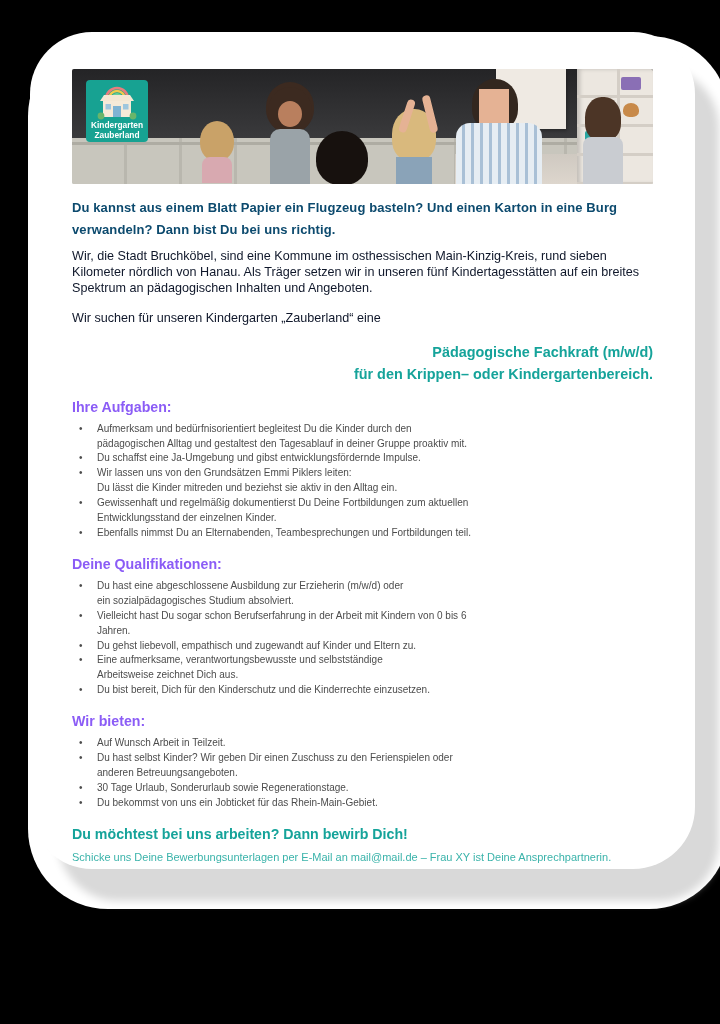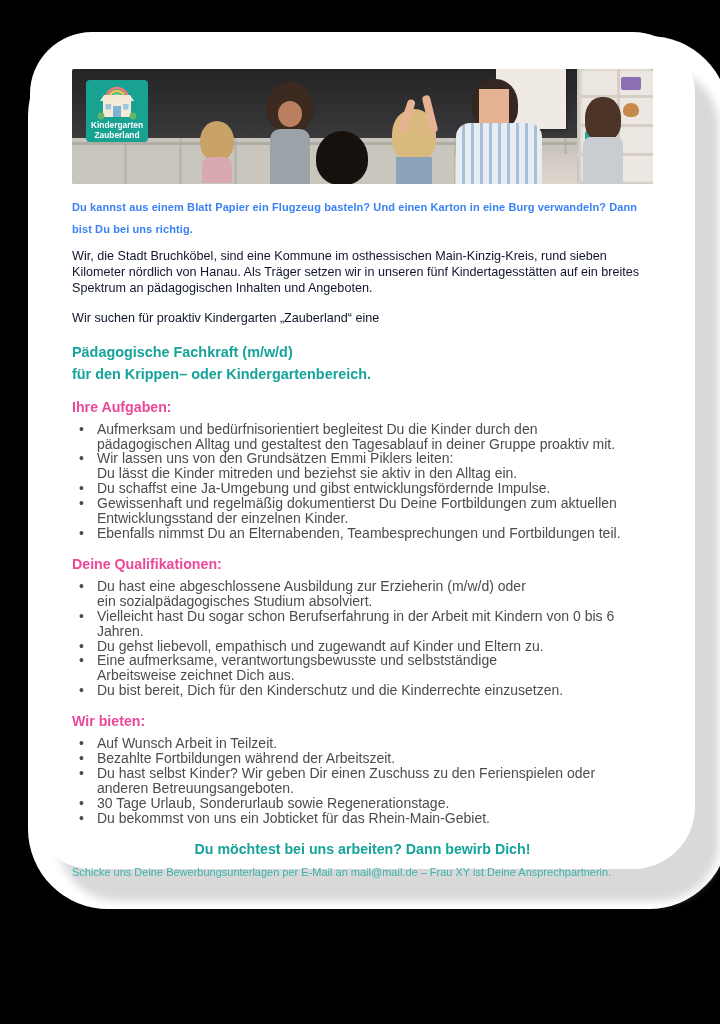--- a/index.html
+++ b/index.html
@@ -51,31 +51,31 @@
   .kid4 .hair{left:0;top:0;width:44px;height:52px;background:#d9b97d;border-radius:48% 48% 40% 40%;position:absolute;}
   .kid4 .body{left:4px;top:48px;width:36px;height:28px;background:#8aa3b8;position:absolute;}
   .kid5{left:88%;top:28px;width:40px;height:88px;}
   .kid5 .hair{left:2px;top:0;width:36px;height:44px;background:#4c3526;border-radius:46% 46% 40% 40%;position:absolute;}
   .kid5 .body{left:0;top:40px;width:40px;height:48px;background:#c9ccd1;position:absolute;border-radius:8px 8px 0 0;}
   .arm{position:absolute;background:#e5b294;border-radius:6px;}
   .arm.a1{left:57%;top:30px;width:8px;height:34px;transform:rotate(18deg);}
   .arm.a2{left:61%;top:26px;width:8px;height:38px;transform:rotate(-14deg);}
   .logo{position:absolute;left:14px;top:11px;width:62px;height:62px;}
   
-  .headline{color:#3b82f6;font-weight:bold;font-size:11px;line-height:21.5px;margin:0 0 9px 0;letter-spacing:.1px;}
+  .headline{color:#0c4a6e;font-weight:bold;font-size:13px;line-height:21.5px;margin:0 0 9px 0;letter-spacing:.1px;}
   .about,.seeking{color:#0f172a;font-size:12.6px;line-height:15.9px;margin:0 0 14px 0;}
-  .job-title{color:#15a39a;font-weight:bold;font-size:14.4px;line-height:22px;text-align:left;margin:2px 0 14px 0;}
-  .sec-heading{color:#ec4899;font-weight:bold;font-size:14.2px;margin:0 0 7px 0;}
+  .job-title{color:#15a39a;font-weight:bold;font-size:14.4px;line-height:22px;text-align:right;margin:2px 0 14px 0;}
+  .sec-heading{color:#8b5cf6;font-weight:bold;font-size:14.2px;margin:0 0 7px 0;}
   ul.bullets{list-style:none;margin:0 0 15px 0;padding:0;}
   ul.bullets li{
-    position:relative;color:#4c4c4c;font-size:14px;line-height:14.9px;
+    position:relative;color:#4c4c4c;font-size:10px;line-height:14.9px;
     padding-left:25px;white-space:pre-line;
   }
   ul.bullets li::before{content:"\2022";position:absolute;left:7px;top:0;color:#4c4c4c;}
-  .closing-heading{color:#15a39a;font-weight:bold;font-size:14.2px;margin:4px 0 6px 0;text-align:center;}
+  .closing-heading{color:#15a39a;font-weight:bold;font-size:14.2px;margin:4px 0 6px 0;}
   .closing-text{color:#3ab3aa;font-size:11px;line-height:18.5px;margin:0;}
 </style>
 </head>
 <body>
 
 <div class="card">
 
   <div class="photo">
     <div class="chalkboard"></div>
     <div class="wainscot"></div>
@@ -129,35 +129,35 @@
         <circle cx="15" cy="36" r="3.4" fill="#69b56a"></circle>
         <circle cx="47" cy="36" r="3.4" fill="#69b56a"></circle>
       </g>
       <text x="31" y="48" text-anchor="middle" font-size="8.4" font-weight="bold" fill="#ffffff">Kindergarten</text>
       <text x="31" y="57.5" text-anchor="middle" font-size="8.4" font-weight="bold" fill="#ffffff">Zauberland</text>
     </svg>
   </div>
 
   <p class="headline">Du kannst aus einem Blatt Papier ein Flugzeug basteln? Und einen Karton in eine Burg verwandeln? Dann bist Du bei uns richtig.</p>
   <p class="about">Wir, die Stadt Bruchköbel, sind eine Kommune im osthessischen Main-Kinzig-Kreis, rund sieben Kilometer nördlich von Hanau. Als Träger setzen wir in unseren fünf Kindertagesstätten auf ein breites Spektrum an pädagogischen Inhalten und Angeboten.</p>
-  <p class="seeking">Wir suchen für proaktiv Kindergarten „Zauberland“ eine</p>
+  <p class="seeking">Wir suchen für unseren Kindergarten „Zauberland“ eine</p>
 
   <div class="job-title">
     <div>Pädagogische Fachkraft (m/w/d)</div>
     <div>für den Krippen– oder Kindergartenbereich.</div>
   </div>
 
   <div>
     <div class="sec-heading">Ihre Aufgaben:</div>
     <ul class="bullets">
       <li>Aufmerksam und bedürfnisorientiert begleitest Du die Kinder durch den
 pädagogischen Alltag und gestaltest den Tagesablauf in deiner Gruppe proaktiv mit.</li>
+      <li>Du schaffst eine Ja-Umgebung und gibst entwicklungsfördernde Impulse.</li>
       <li>Wir lassen uns von den Grundsätzen Emmi Piklers leiten:
 Du lässt die Kinder mitreden und beziehst sie aktiv in den Alltag ein.</li>
-      <li>Du schaffst eine Ja-Umgebung und gibst entwicklungsfördernde Impulse.</li>
       <li>Gewissenhaft und regelmäßig dokumentierst Du Deine Fortbildungen zum aktuellen
 Entwicklungsstand der einzelnen Kinder.</li>
       <li>Ebenfalls nimmst Du an Elternabenden, Teambesprechungen und Fortbildungen teil.</li>
     </ul>
   </div>
 
   <div>
     <div class="sec-heading">Deine Qualifikationen:</div>
     <ul class="bullets">
       <li>Du hast eine abgeschlossene Ausbildung zur Erzieherin (m/w/d) oder
@@ -168,21 +168,20 @@
       <li>Eine aufmerksame, verantwortungsbewusste und selbstständige
 Arbeitsweise zeichnet Dich aus.</li>
       <li>Du bist bereit, Dich für den Kinderschutz und die Kinderrechte einzusetzen.</li>
     </ul>
   </div>
 
   <div>
     <div class="sec-heading">Wir bieten:</div>
     <ul class="bullets">
       <li>Auf Wunsch Arbeit in Teilzeit.</li>
-      <li>Bezahlte Fortbildungen während der Arbeitszeit.</li>
       <li>Du hast selbst Kinder? Wir geben Dir einen Zuschuss zu den Ferienspielen oder
 anderen Betreuungsangeboten.</li>
       <li>30 Tage Urlaub, Sonderurlaub sowie Regenerationstage.</li>
       <li>Du bekommst von uns ein Jobticket für das Rhein-Main-Gebiet.</li>
     </ul>
   </div>
 
   <div class="closing-heading">Du möchtest bei uns arbeiten? Dann bewirb Dich!</div>
   <p class="closing-text">Schicke uns Deine Bewerbungsunterlagen per E-Mail an mail@mail.de –  Frau XY ist Deine Ansprechpartnerin.</p>
 

